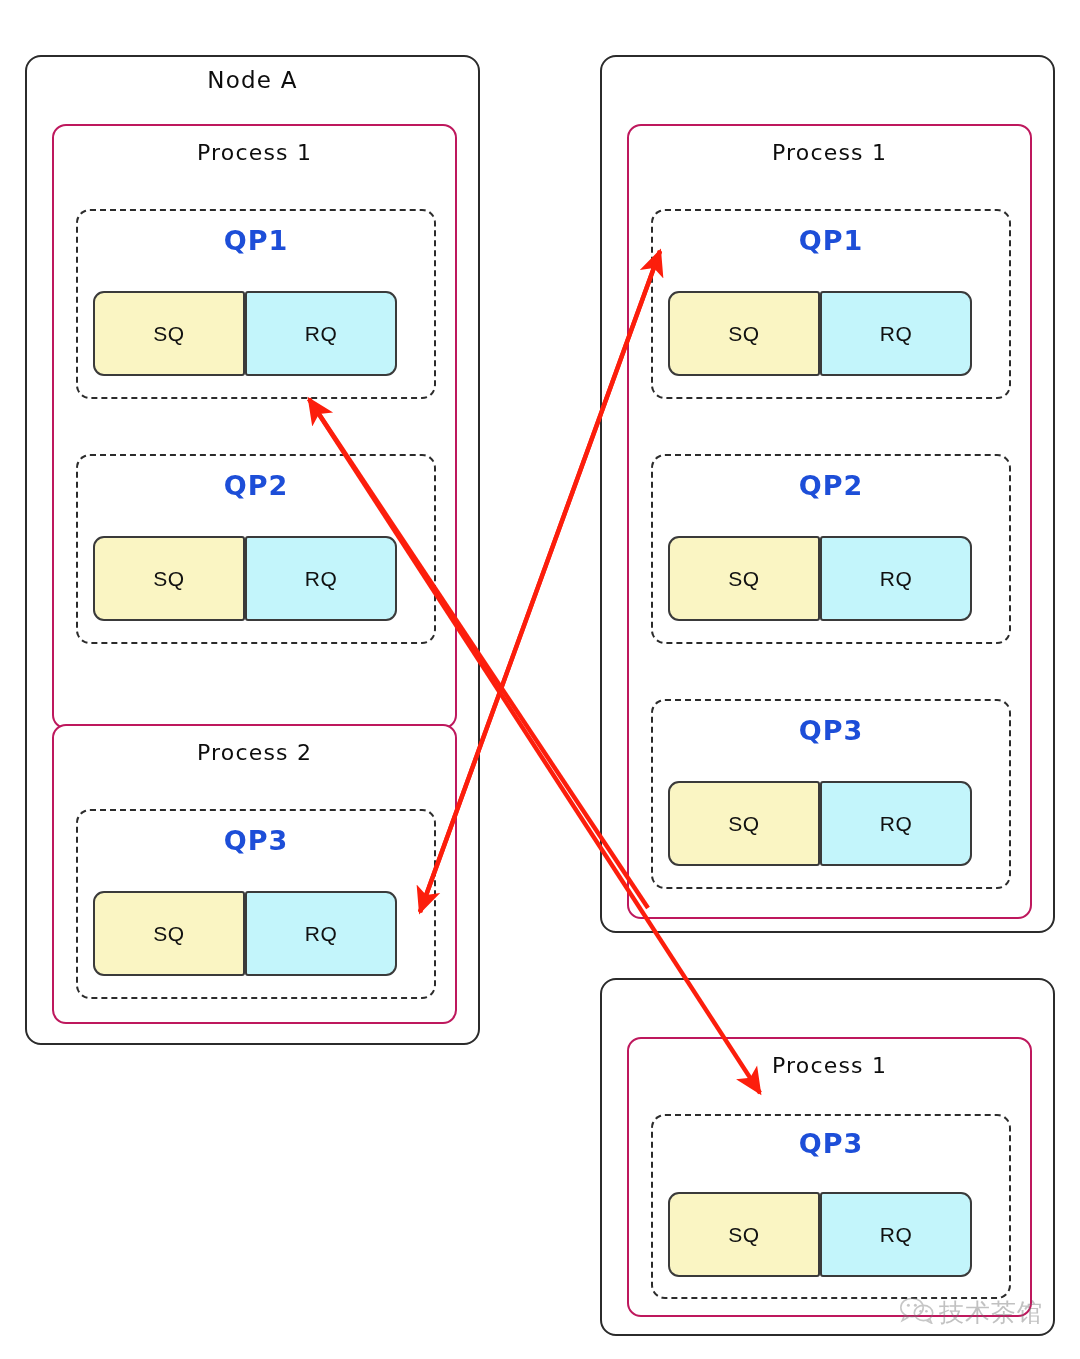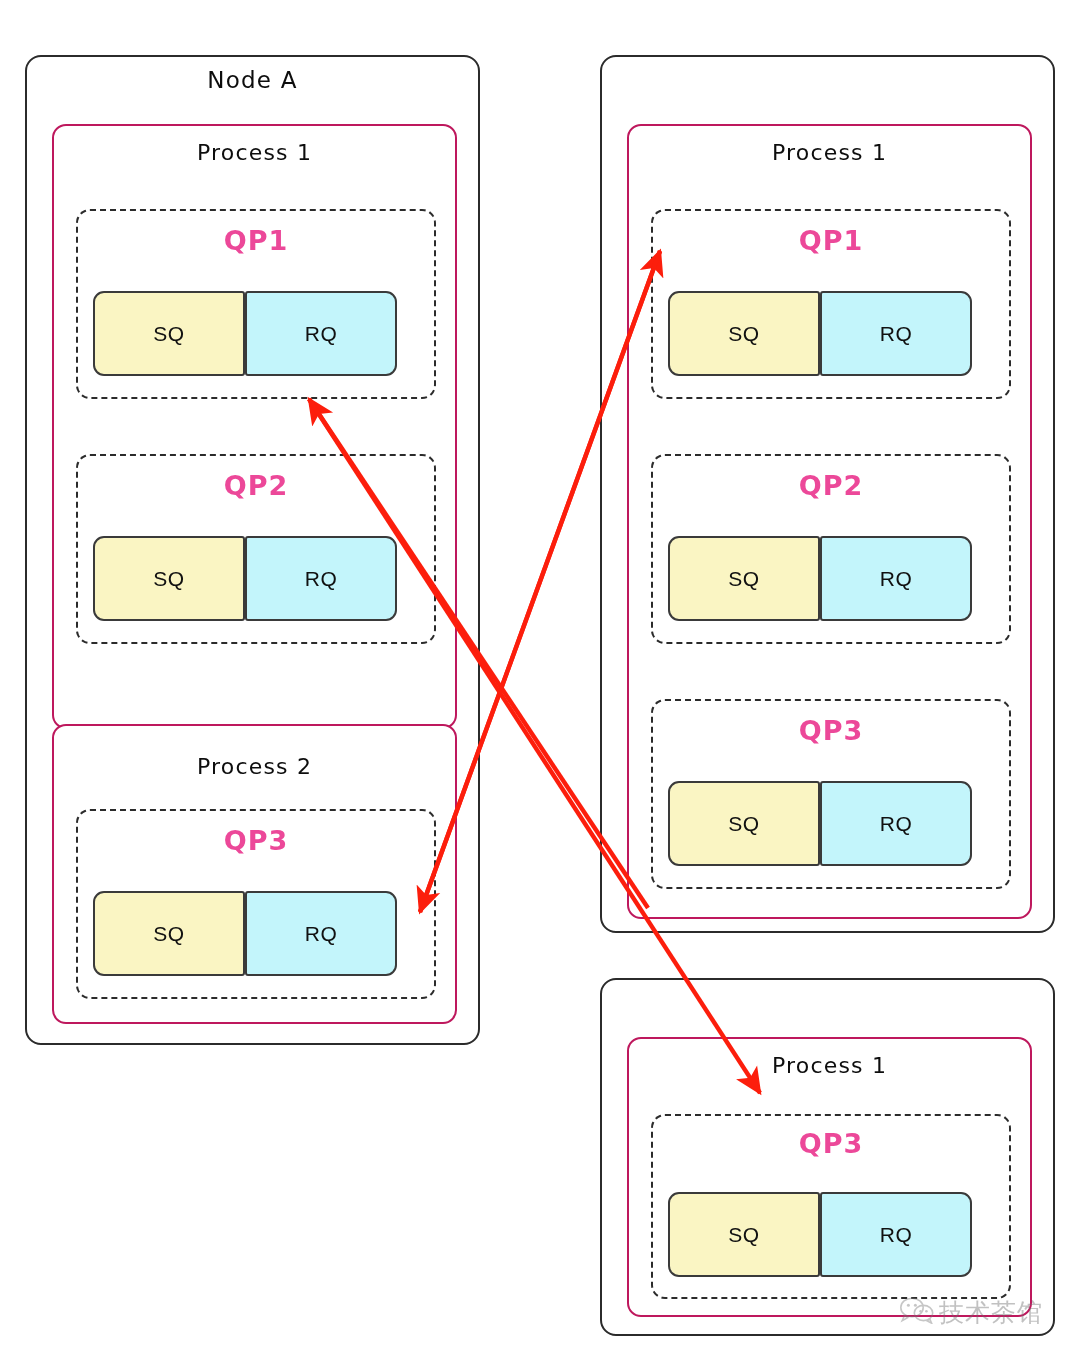--- a/index.html
+++ b/index.html
@@ -58,21 +58,21 @@
     white-space: nowrap;
   }
   .node-title { font-size: 23px; }
   .process-title { font-size: 22px; }
 
   .qp-title {
     position: absolute;
     left: 0;
     width: 100%;
     text-align: center;
-    color: #ec4899;
+    color: #1d4ed8;
     font-size: 27px;
     font-weight: 700;
     letter-spacing: 1px;
     font-family: "DejaVu Sans", sans-serif;
     white-space: nowrap;
   }
 
   
   .queue {
     position: absolute;
@@ -144,21 +144,21 @@
       </div>
 
       <div class="qp-box" style="left:22px; top:328px; width:360px; height:190px;">
         <div class="qp-title" style="top:14px;">QP2</div>
         <div class="queue sq" style="left:15px; top:80px; width:152px; height:85px;">SQ</div>
         <div class="queue rq" style="left:167px; top:80px; width:152px; height:85px;">RQ</div>
       </div>
     </div>
 
     <div class="process-box" style="left:25px; top:655px; width:405px; height:300px;">
-      <div class="process-title" style="top:28px;">Process 2</div>
+      <div class="process-title" style="top:14px;">Process 2</div>
 
       <div class="qp-box" style="left:22px; top:83px; width:360px; height:190px;">
         <div class="qp-title" style="top:14px;">QP3</div>
         <div class="queue sq" style="left:15px; top:80px; width:152px; height:85px;">SQ</div>
         <div class="queue rq" style="left:167px; top:80px; width:152px; height:85px;">RQ</div>
       </div>
     </div>
   </div>
 
   <div class="node-box" style="left:600px; top:55px; width:455px; height:878px;">

